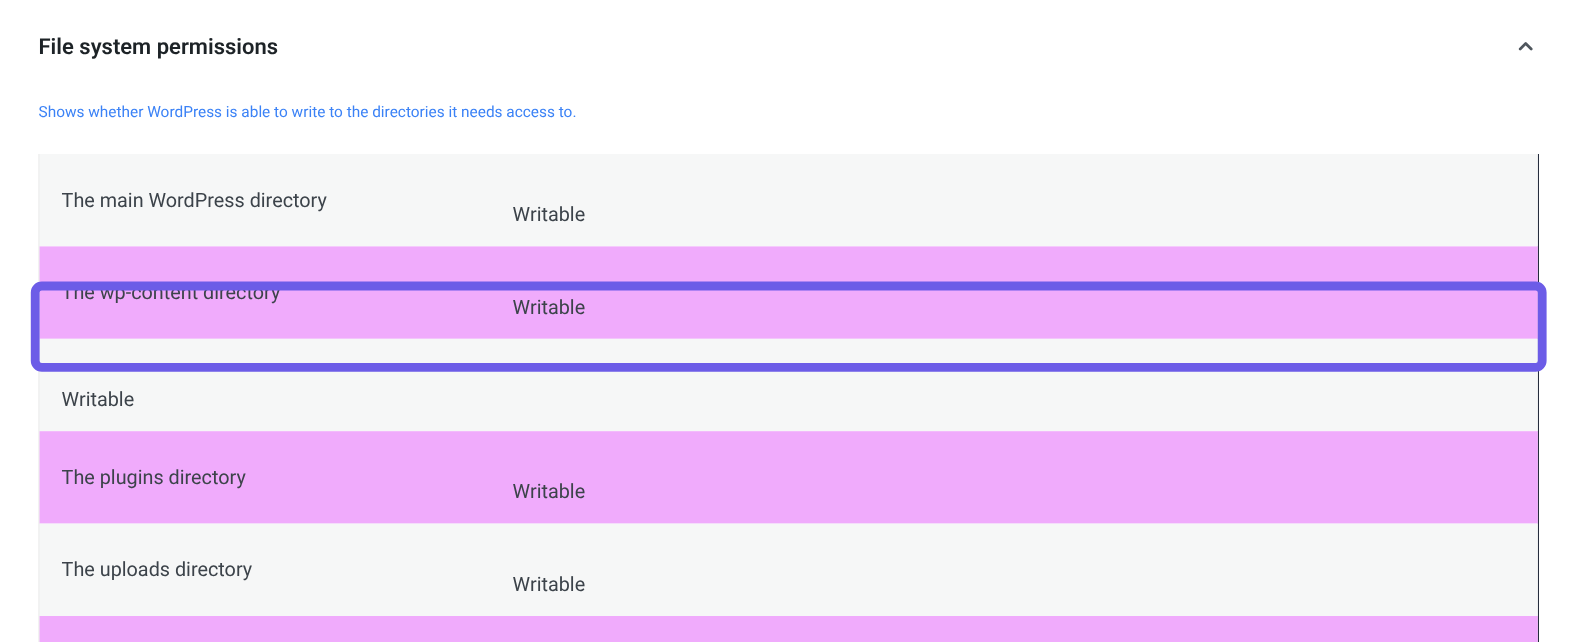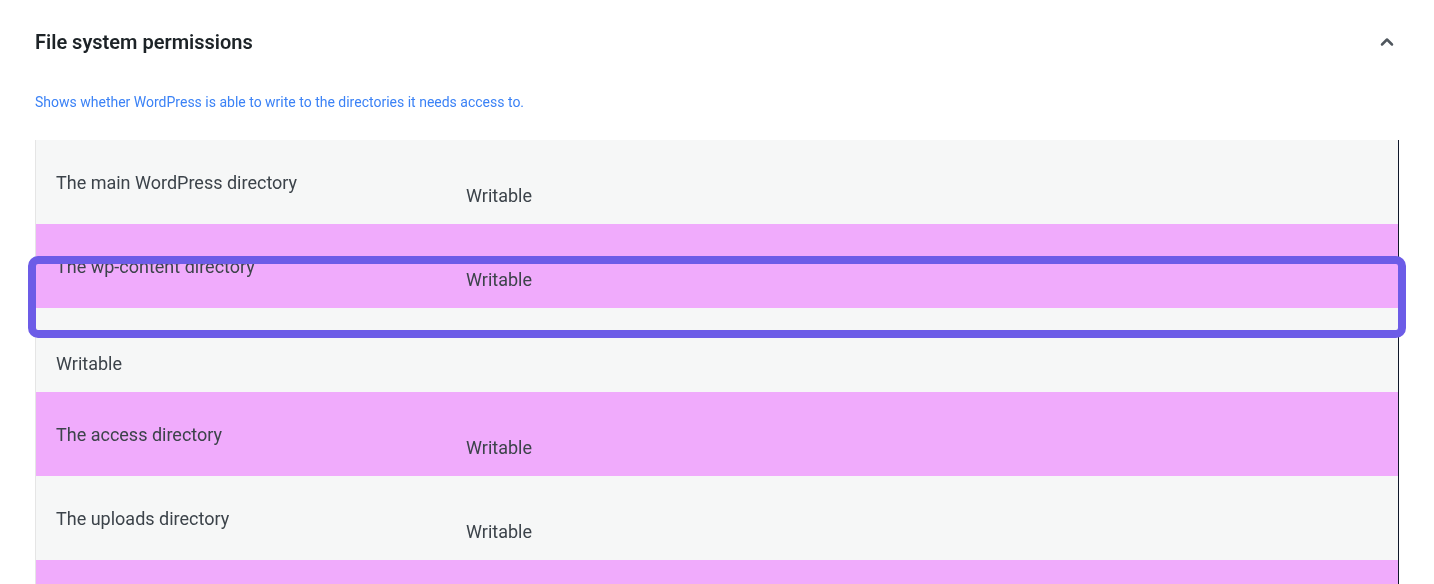--- a/index.html
+++ b/index.html
@@ -97,21 +97,21 @@
     <div class="col-value">Writable</div>
   </div>
   <div class="table-row">
     <div class="col-label">The wp-content directory</div>
     <div class="col-value">Writable</div>
   </div>
   <div class="table-row">
     <div class="col-value">Writable</div>
   </div>
   <div class="table-row">
-    <div class="col-label">The access directory</div>
+    <div class="col-label">The plugins directory</div>
     <div class="col-value">Writable</div>
   </div>
   <div class="table-row">
     <div class="col-label">The uploads directory</div>
     <div class="col-value">Writable</div>
   </div>
   <div class="table-row">
     <div class="col-value">Writable</div>
   </div>
   <div class="highlight-overlay"></div>

